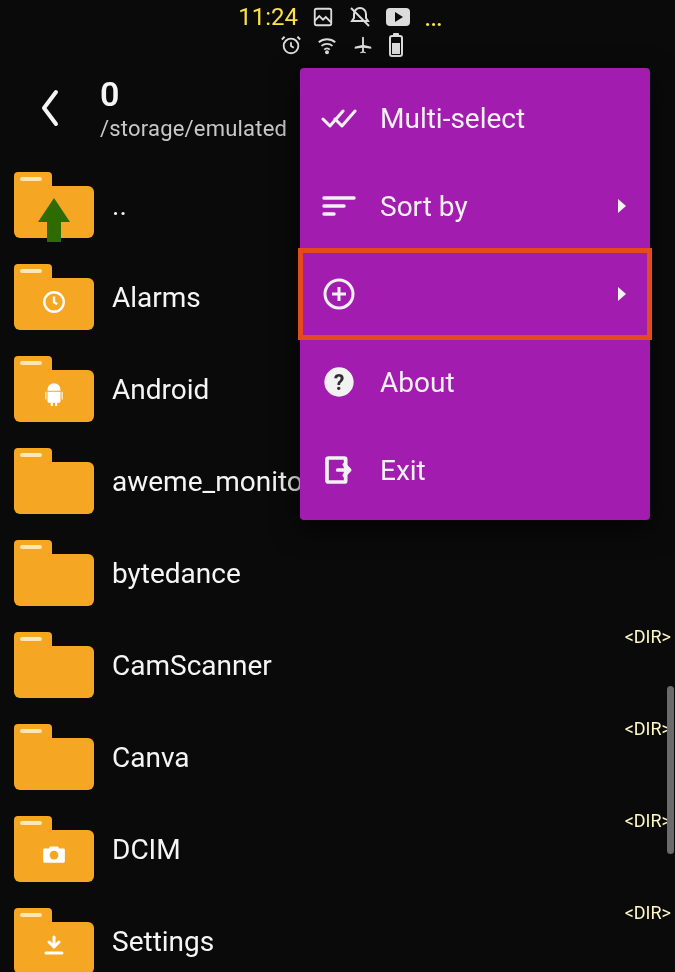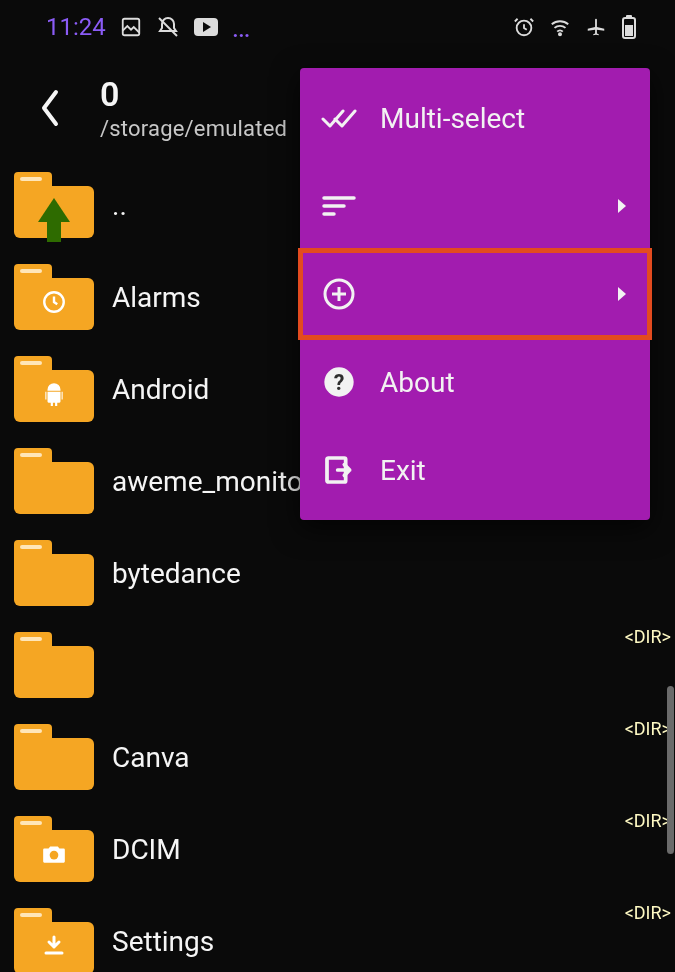--- a/index.html
+++ b/index.html
@@ -12,21 +12,22 @@
   }
 
   
   .status-bar {
     height: 54px;
     display: flex;
     align-items: center;
     justify-content: space-between;
     padding: 0 38px 0 46px;
     font-size: 24px;
-    color: #8b5cf6;
+    color: #fde047;
+    flex-direction: column;
   }
   .status-left, .status-right { display: flex; align-items: center; gap: 14px; }
   .status-icon { display:inline-flex; align-items:center; justify-content:center; }
 
   
   .app-header {
     display: flex;
     align-items: center;
     padding: 20px 20px 18px 28px;
     gap: 28px;
@@ -242,20 +243,21 @@
     </div>
     <div class="file-name">bytedance</div>
     <div class="dir-tag">&lt;DIR&gt;</div>
   </div>
 
   <div class="file-row">
     <div class="folder-icon">
       <div class="folder-tab"></div>
         <div class="folder-body"></div>
     </div>
+    <div class="file-name">CamScanner</div>
     <div class="dir-tag">&lt;DIR&gt;</div>
   </div>
 
   <div class="file-row">
     <div class="folder-icon">
       <div class="folder-tab"></div>
         <div class="folder-body"></div>
     </div>
     <div class="file-name">Canva</div>
     <div class="dir-tag">&lt;DIR&gt;</div>
@@ -304,20 +306,21 @@
   </div>
 
   <div class="popup-item">
     <span class="pi-icon">
       <svg width="34" height="24" viewBox="0 0 34 24" stroke="#f2f2f2" stroke-width="3.5" stroke-linecap="round">
           <line x1="2" y1="4" x2="32" y2="4"></line>
           <line x1="2" y1="12" x2="22" y2="12"></line>
           <line x1="2" y1="20" x2="12" y2="20"></line>
         </svg>
     </span>
+    <span>Sort by</span>
     <span class="chev">
       <svg width="12" height="18" viewBox="0 0 12 18" fill="#f2f2f2">
           <polygon points="2,2 10,9 2,16"></polygon>
         </svg>
     </span>
   </div>
 
   <div class="popup-item highlight">
     <span class="pi-icon">
       <svg width="34" height="34" viewBox="0 0 34 34" fill="none" stroke="#f2f2f2" stroke-width="3">

